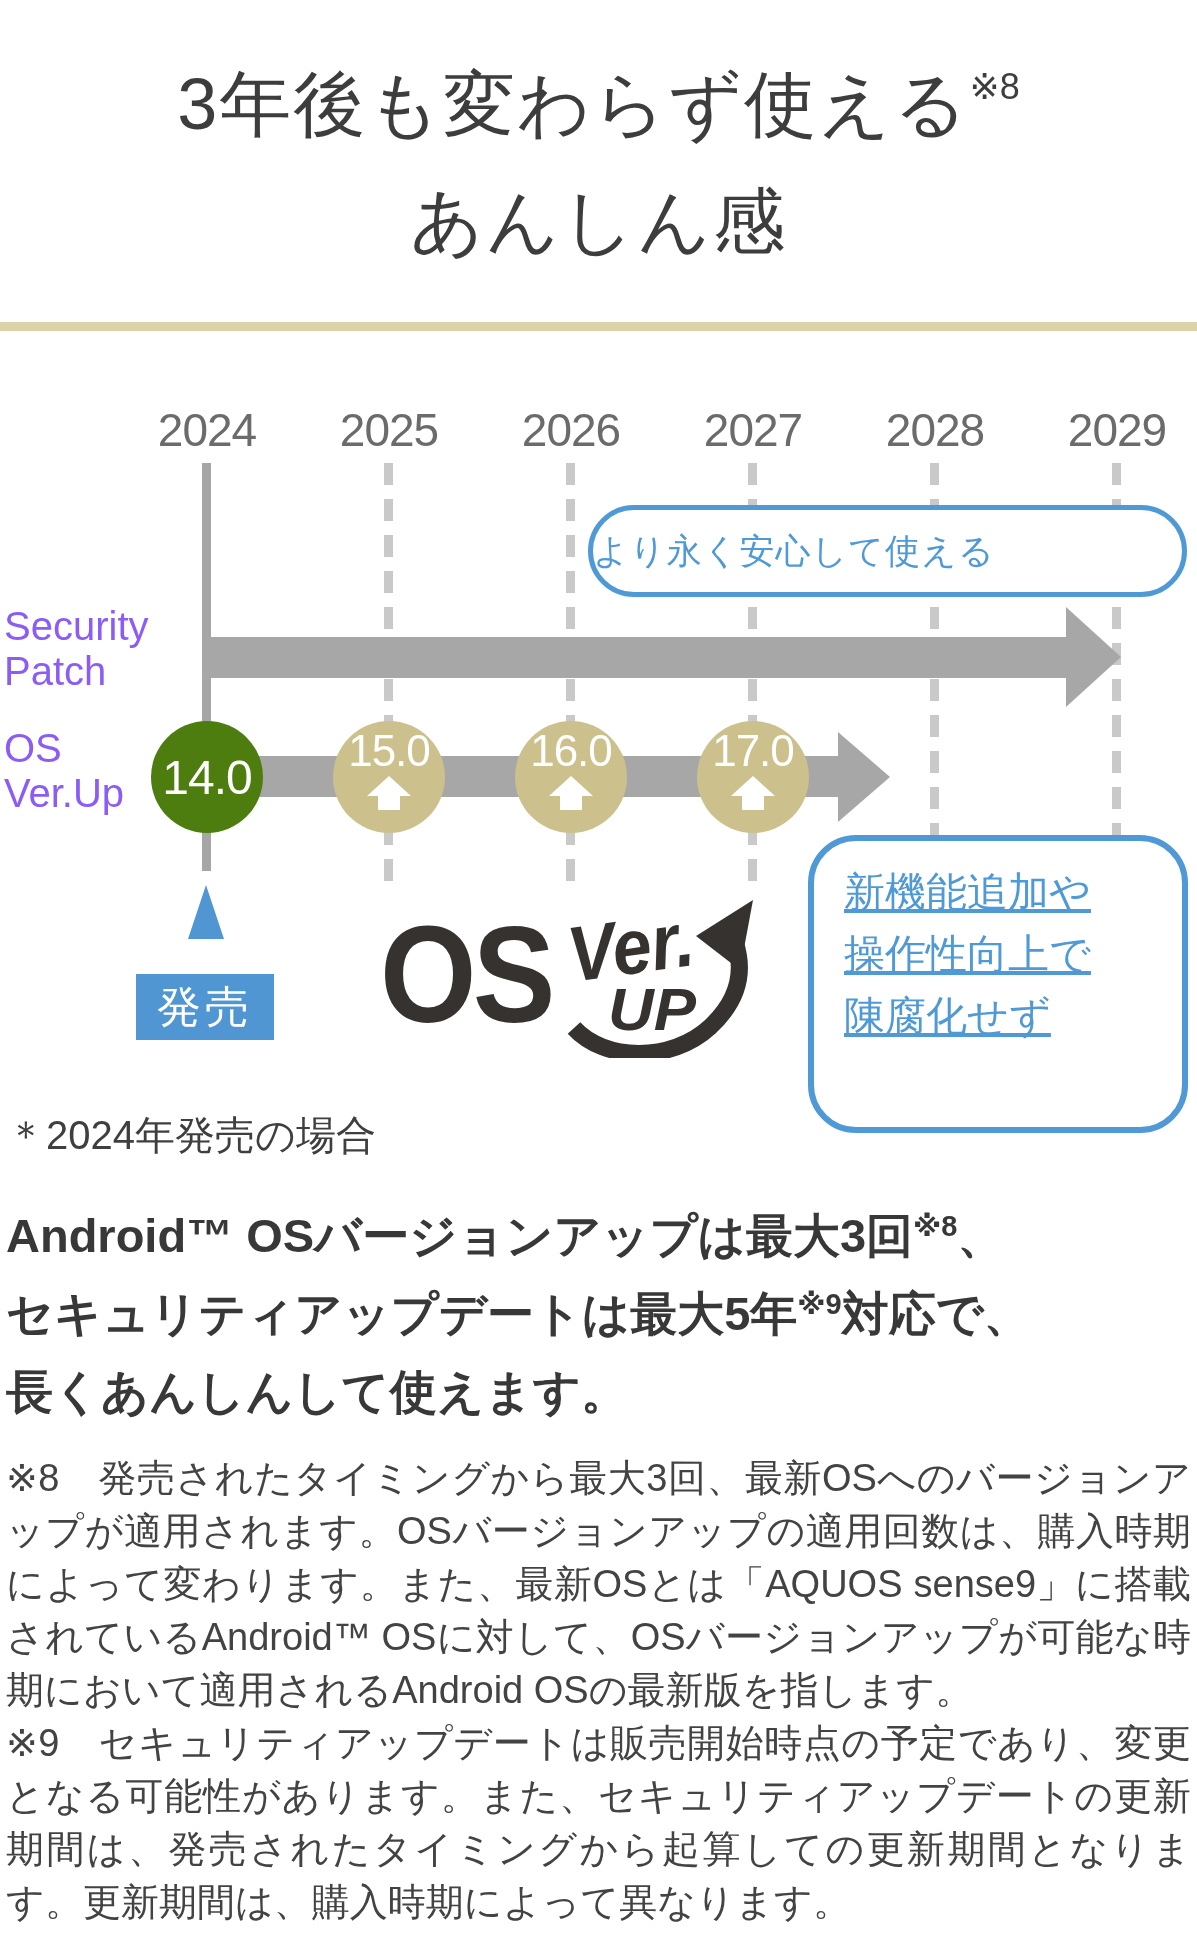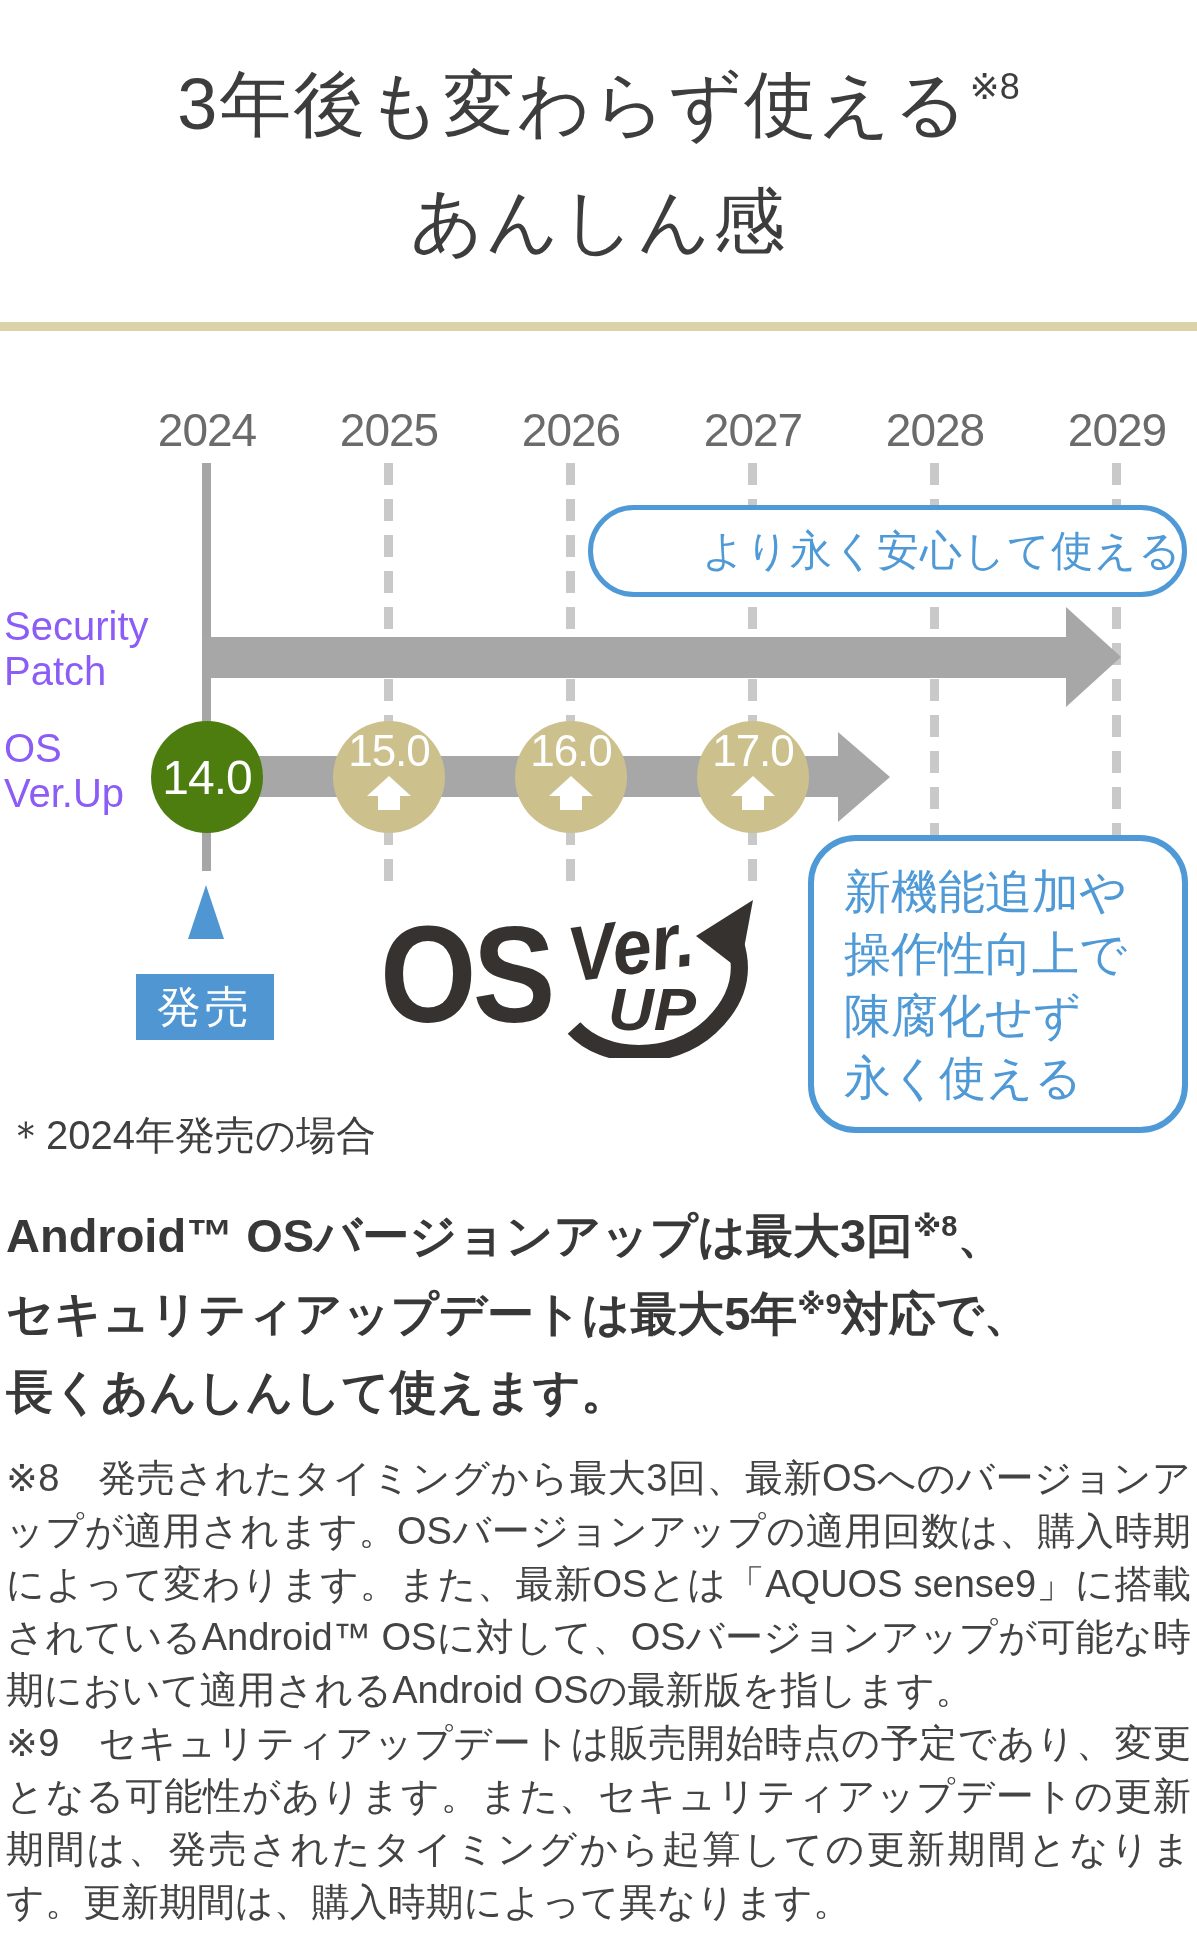--- a/index.html
+++ b/index.html
@@ -16,21 +16,21 @@
   .divider{position:absolute;left:0;top:322px;width:1197px;height:9px;background:#dcd2aa;}
   
   .year{position:absolute;top:403px;width:120px;text-align:center;
     color:#6b6b6b;font-size:46px;font-weight:500;letter-spacing:-1px;}
   .vline{position:absolute;top:463px;width:9px;z-index:1;}
   .vline.solid{height:408px;background:#a6a6a6;}
   .vline.dash{height:418px;background:repeating-linear-gradient(to bottom,#c9c9c9 0 22px,rgba(0,0,0,0) 22px 36px);}
   .callout{position:absolute;box-sizing:border-box;background:#fff;border:5px solid #4f9ad6;
     color:#4f9ad6;z-index:4;}
   .callout.pill{left:588px;top:505px;width:599px;height:92px;border-radius:46px;
-    font-size:42px;line-height:82px;text-align:right;letter-spacing:1px;}
+    font-size:35px;line-height:82px;text-align:left;letter-spacing:1px;}
   .rowlabel{position:absolute;left:4px;color:#8b5cf6;font-size:40px;line-height:45px;font-weight:500;z-index:2;}
   .rowlabel.sec{top:604px;}
   .rowlabel.os{top:726px;}
   .bar{position:absolute;height:41px;background:#a7a7a7;z-index:2;}
   .bar.security{left:202px;top:637px;width:864px;}
   .bar.osv{left:207px;top:756px;width:631px;}
   .ahead{position:absolute;width:0;height:0;z-index:2;}
   .ahead.security{left:1066px;top:607px;border-top:50px solid rgba(0,0,0,0);
     border-bottom:50px solid rgba(0,0,0,0);border-left:55px solid #a7a7a7;}
   .ahead.osv{left:838px;top:732px;border-top:45px solid rgba(0,0,0,0);
@@ -42,21 +42,21 @@
   .circle.tan{background:#ccc18d;font-size:44px;line-height:44px;justify-content:flex-start;padding-top:8px;box-sizing:border-box;}
   .uparr{display:block;margin:3px auto 0;width:0;height:0;position:relative;
     border-left:22px solid rgba(0,0,0,0);border-right:22px solid rgba(0,0,0,0);border-bottom:20px solid #fff;}
   .uparr::after{content:"";position:absolute;left:-11px;top:20px;width:22px;height:14px;background:#fff;}
   .rel-tri{position:absolute;left:188px;top:885px;width:0;height:0;z-index:3;
     border-left:18px solid rgba(0,0,0,0);border-right:18px solid rgba(0,0,0,0);border-bottom:54px solid #4f96d2;}
   .rel-box{position:absolute;left:136px;top:939px;width:138px;height:66px;background:#4f96d2;z-index:3;
     color:#fff;font-size:44px;line-height:66px;text-align:center;letter-spacing:4px;margin-top:35px;}
   .oslogo{position:absolute;left:378px;top:878px;z-index:2;}
   .callout.benefit{left:808px;top:835px;width:380px;height:298px;border-width:6px;border-radius:48px;
-    font-size:47px;line-height:62px;text-align:left;padding:20px 0 0 30px;}
+    font-size:41px;line-height:62px;text-align:left;padding:20px 0 0 30px;text-decoration:underline;}
   .note{position:absolute;left:6px;top:1108px;color:#3f3f3f;font-size:40px;}
   
   .lead{position:absolute;left:6px;top:1200px;width:1185px;color:#383838;
     font-size:47px;line-height:71px;font-weight:700;letter-spacing:0;}
   .lead .fsup{font-size:29px;position:relative;top:-16px;}
   .footnotes{position:absolute;left:6px;top:1452px;width:1185px;color:#434343;
     font-size:38px;line-height:53px;text-align:justify;}
   .footnotes p{margin:0;}
 </style>
 </head>
@@ -127,21 +127,20 @@
     </g>
     <text x="230" y="152" font-size="60" font-weight="800" font-style="italic" fill="#36322f" textLength="88" lengthAdjust="spacingAndGlyphs">UP</text>
     <path d="M 196,150 C 226,183 293,185 332,149 C 360,123 367,94 357,64" fill="none" stroke="#36322f" stroke-width="17"></path>
     <polygon points="375,22 318,58 362,92" fill="#36322f"></polygon>
   </svg>
 
   <div class="callout benefit">
     <div>新機能追加や</div>
     <div>操作性向上で</div>
     <div>陳腐化せず</div>
-    <div>永く使える</div>
   </div>
 
   <div class="note">＊2024年発売の場合</div>
 </div>
 
 <div class="lead">
   <div><span>Android™ OSバージョンアップは最大3回</span><span class="fsup">※8</span><span>、</span></div>
   <div><span>セキュリティアップデートは最大5年</span><span class="fsup">※9</span><span>対応で、</span></div>
   <div>長くあんしんして使えます。</div>
 </div>

